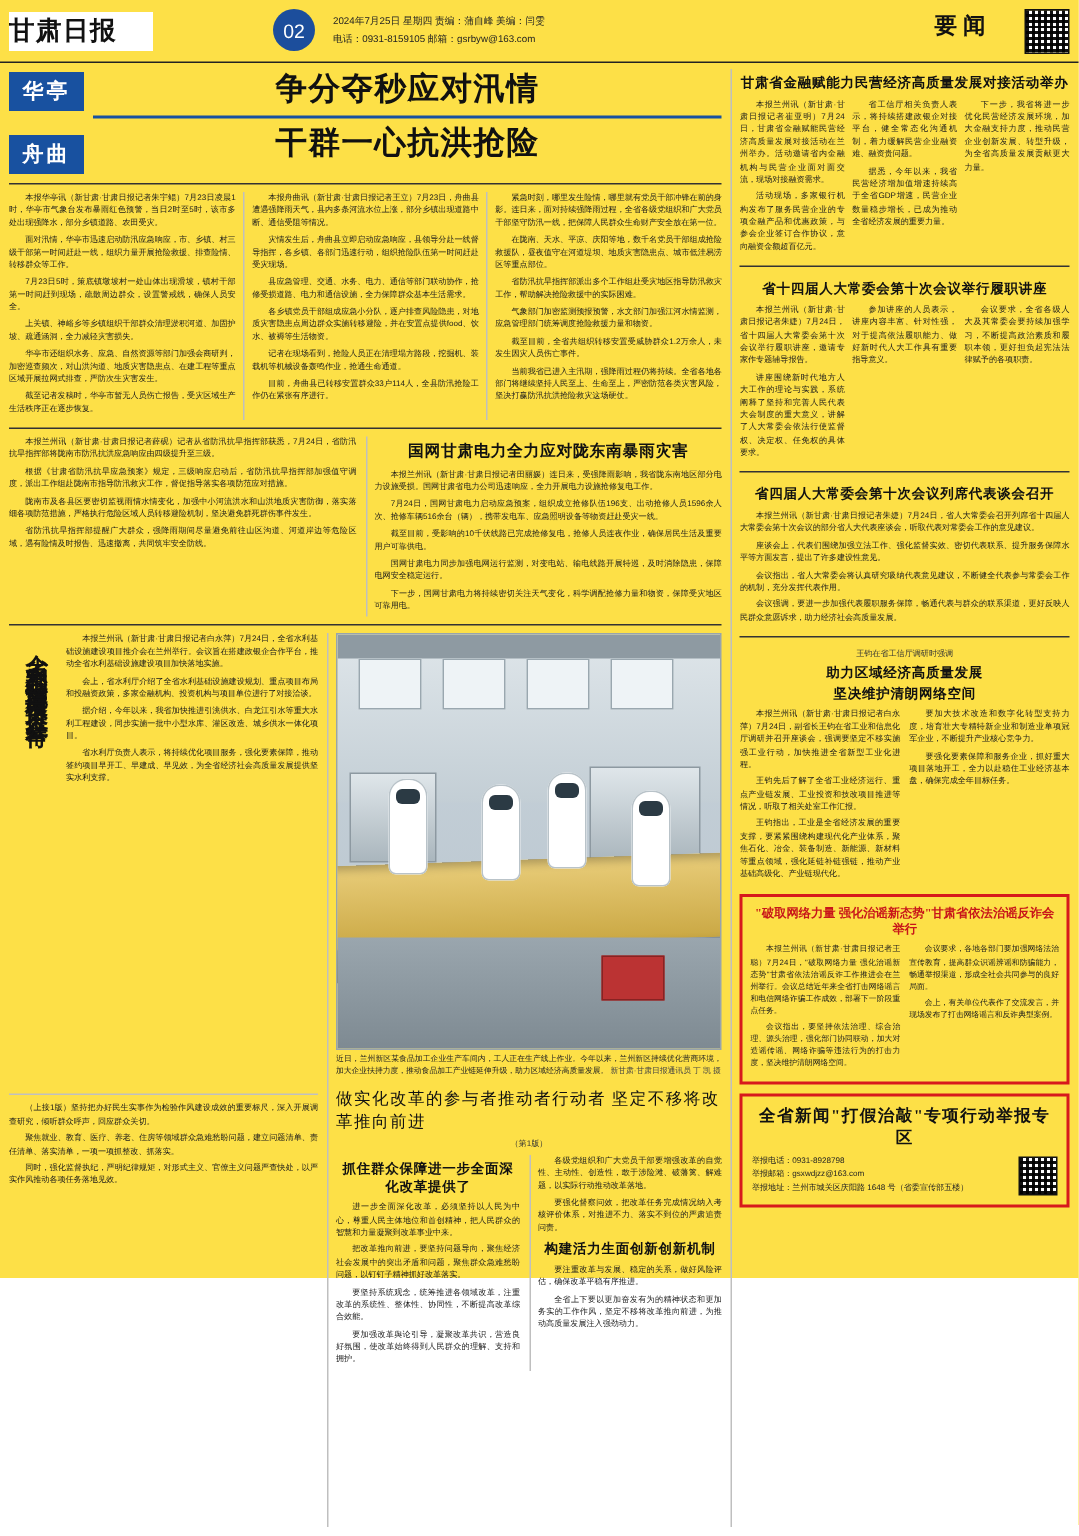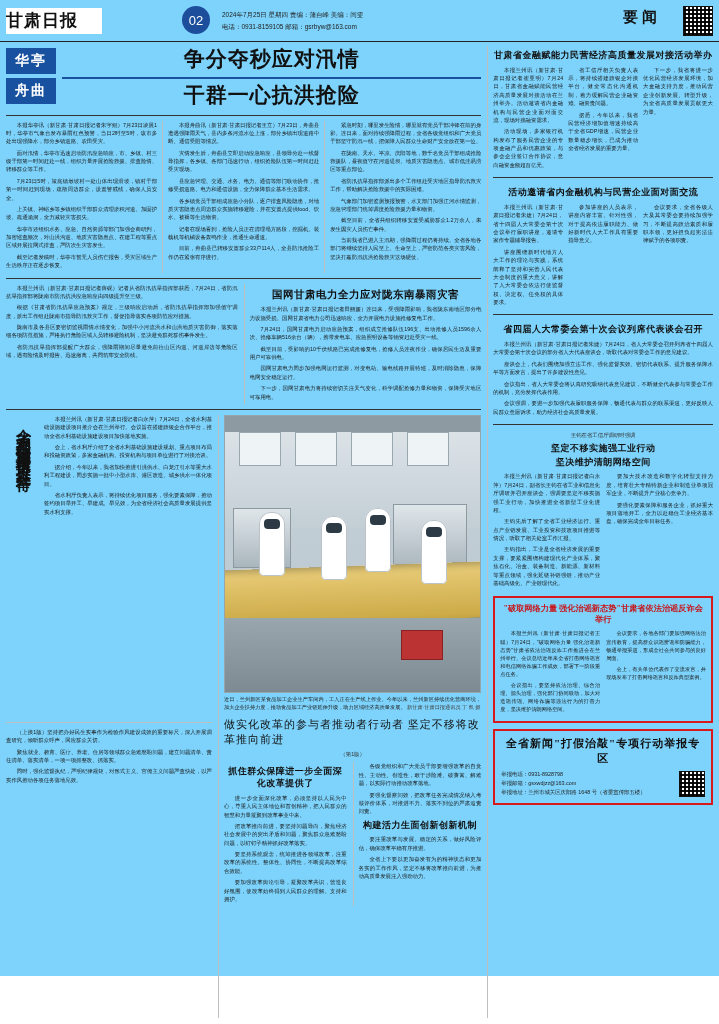--- a/index.html
+++ b/index.html
@@ -4,21 +4,21 @@
 <style>
   * { box-sizing: border-box; }
   html, body { margin:0; padding:0; }
   body {
     width:719px; height:1024px;
     background:#ffffff;
     font-family:"Liberation Serif", serif;
     color:#111;
     overflow:hidden;
   }
-  .page { position:relative; width:719px; height:976px; background:#7dd3fc; }
+  .page { position:relative; width:719px; height:852px; background:#fde047; }
 
   
   .masthead {
     position:relative; height:42px; border-bottom:1px solid #222;
     display:flex; align-items:center; padding:0 6px;
   }
   .logo {
     width:96px; height:26px; background:#fff; color:#111;
     font-family:"Liberation Serif", serif; font-weight:bold;
     font-size:17px; letter-spacing:1px; line-height:26px;
@@ -54,21 +54,21 @@
   
   .body-wrap { position:relative; padding:4px 6px; height:980px; }
   .cols { display:flex; gap:6px; height:100%; }
   .col-right{ width:227px; }
 
   .vline { border-left:1px solid #bfbfbf; }
 
   
   .hl-block { border-bottom:1px solid #333; padding-bottom:6px; }
   .hl-flex { display:flex; align-items:flex-start; gap:6px; }
-  .hl-badges { display:flex; flex-direction:column; gap:4px; padding-top:2px; }
+  .hl-badges { display:flex; flex-direction:column; gap:16px; padding-top:2px; }
   .badge {
     width:50px; height:26px; background:#1851a0; color:#fff;
     font-size:14px; font-weight:bold; letter-spacing:2px;
     display:flex; align-items:center; justify-content:center;
     font-family:"Liberation Serif", serif;
   }
   .hl-main { flex:1;text-align:center; }
   .hl1, .hl2 {
     font-size:21px; font-weight:bold; letter-spacing:1px;
     line-height:1.25; color:#111; white-space:nowrap;
@@ -336,21 +336,21 @@
             </div>
             <div class="sub">
               <p>下一步，我省将进一步优化民营经济发展环境，加大金融支持力度，推动民营企业创新发展、转型升级，为全省高质量发展贡献更大力量。</p>
             </div>
           </div>
         </div>
 
         <div class="rule"></div>
 
         <div>
-          <div class="subhead small">活动邀请省内金融机构与民营企业面对面交流</div>
+          <div class="subhead small">省十四届人大常委会第十次会议举行履职讲座</div>
           <div class="colsplit3 art">
             <div class="sub">
               <p>本报兰州讯（新甘肃·甘肃日报记者朱婕）7月24日，省十四届人大常委会第十次会议举行履职讲座，邀请专家作专题辅导报告。</p>
               <p>讲座围绕新时代地方人大工作的理论与实践，系统阐释了坚持和完善人民代表大会制度的重大意义，讲解了人大常委会依法行使监督权、决定权、任免权的具体要求。</p>
             </div>
             <div class="sub">
               <p>参加讲座的人员表示，讲座内容丰富、针对性强，对于提高依法履职能力、做好新时代人大工作具有重要指导意义。</p>
             </div>
             <div class="sub">
               <p>会议要求，全省各级人大及其常委会要持续加强学习，不断提高政治素质和履职本领，更好担负起宪法法律赋予的各项职责。</p>
@@ -367,21 +367,21 @@
             <p>座谈会上，代表们围绕加强立法工作、强化监督实效、密切代表联系、提升服务保障水平等方面发言，提出了许多建设性意见。</p>
             <p>会议指出，省人大常委会将认真研究吸纳代表意见建议，不断健全代表参与常委会工作的机制，充分发挥代表作用。</p>
             <p>会议强调，要进一步加强代表履职服务保障，畅通代表与群众的联系渠道，更好反映人民群众意愿诉求，助力经济社会高质量发展。</p>
           </div>
         </div>
 
         <div class="rule"></div>
 
         <div>
           <div class="tiny-center">王钧在省工信厅调研时强调</div>
-          <div class="subhead small">坚定不移实施强工业行动</div>
+          <div class="subhead small">助力区域经济高质量发展</div>
           <div class="subhead small" style="margin-top:-2px;">坚决维护清朗网络空间</div>
           <div class="colsplit2 art">
             <div class="sub">
               <p>本报兰州讯（新甘肃·甘肃日报记者白永萍）7月24日，副省长王钧在省工业和信息化厅调研并召开座谈会，强调要坚定不移实施强工业行动，加快推进全省新型工业化进程。</p>
               <p>王钧先后了解了全省工业经济运行、重点产业链发展、工业投资和技改项目推进等情况，听取了相关处室工作汇报。</p>
               <p>王钧指出，工业是全省经济发展的重要支撑，要紧紧围绕构建现代化产业体系，聚焦石化、冶金、装备制造、新能源、新材料等重点领域，强化延链补链强链，推动产业基础高级化、产业链现代化。</p>
             </div>
             <div class="sub">
               <p>要加大技术改造和数字化转型支持力度，培育壮大专精特新企业和制造业单项冠军企业，不断提升产业核心竞争力。</p>
               <p>要强化要素保障和服务企业，抓好重大项目落地开工，全力以赴稳住工业经济基本盘，确保完成全年目标任务。</p>

